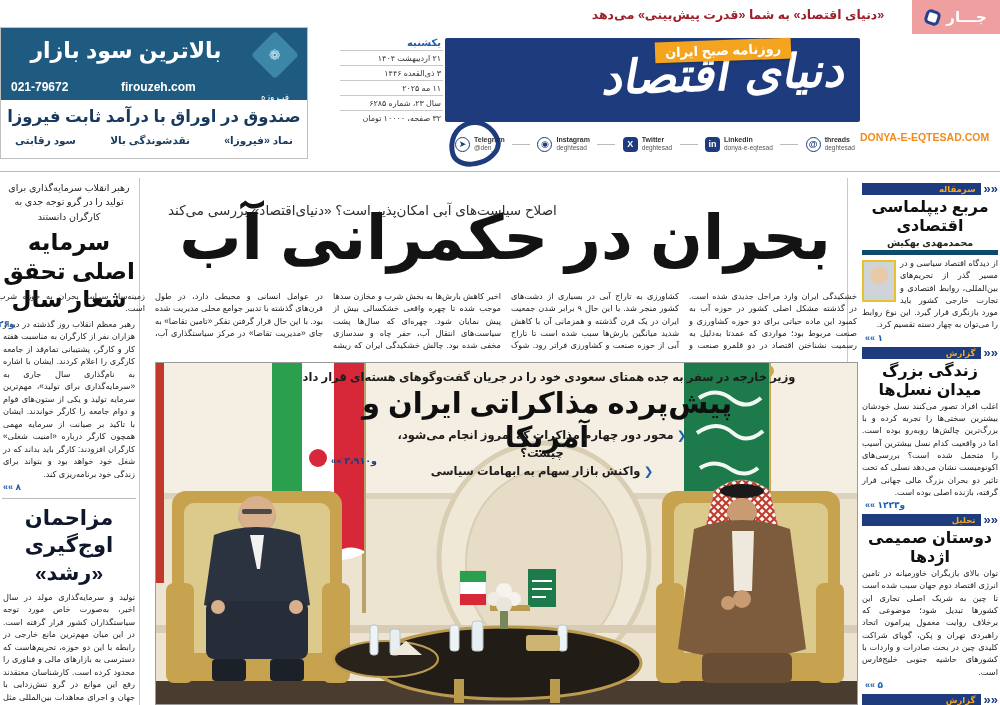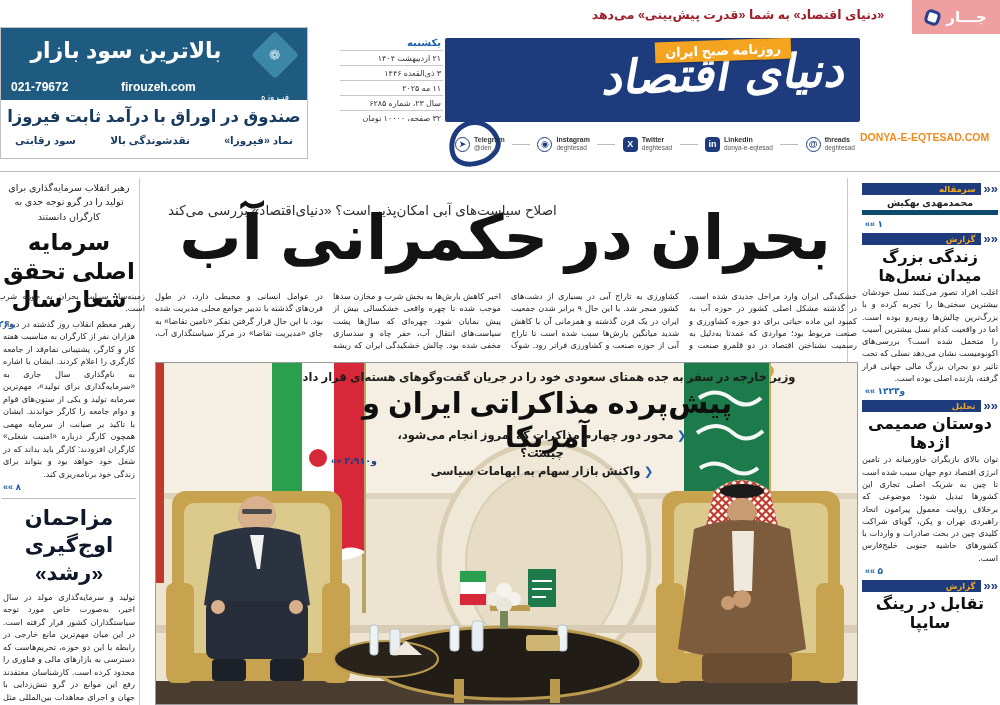--- a/index.html
+++ b/index.html
@@ -309,21 +309,26 @@
   </div>
 
   <div class="rsb">
 
     <div class="secbar">
       <span class="chev">««</span>
       <span class="bar">
           <span class="seclabel">سرمقاله</span>
         </span>
     </div>
+    <h3>مربع دیپلماسی اقتصادی</h3>
     <div class="author">محمدمهدی بهکیش</div>
+    <div class="sbody">
+      <span class="aphoto"></span>
+      <span>از دیدگاه اقتصاد سیاسی و در مسیر گذر از تحریم‌های بین‌المللی، روابط اقتصادی و تجارت خارجی کشور باید مورد بازنگری قرار گیرد. این نوع روابط را می‌توان به چهار دسته تقسیم کرد.</span>
+    </div>
     <span class="ref">«« ۱</span>
 
     <div class="secbar">
       <span class="chev">««</span>
       <span class="bar">
           <span class="seclabel">گزارش</span>
         </span>
     </div>
     <h3>زندگی بزرگ میدان نسل‌ها</h3>
     <div class="sbody">اغلب افراد تصور می‌کنند نسل خودشان بیشترین سختی‌ها را تجربه کرده و با بزرگ‌ترین چالش‌ها روبه‌رو بوده است. اما در واقعیت کدام نسل بیشترین آسیب را متحمل شده است؟ بررسی‌های اکونومیست نشان می‌دهد نسلی که تحت تاثیر دو بحران بزرگ مالی جهانی قرار گرفته، بازنده اصلی بوده است.</div>

